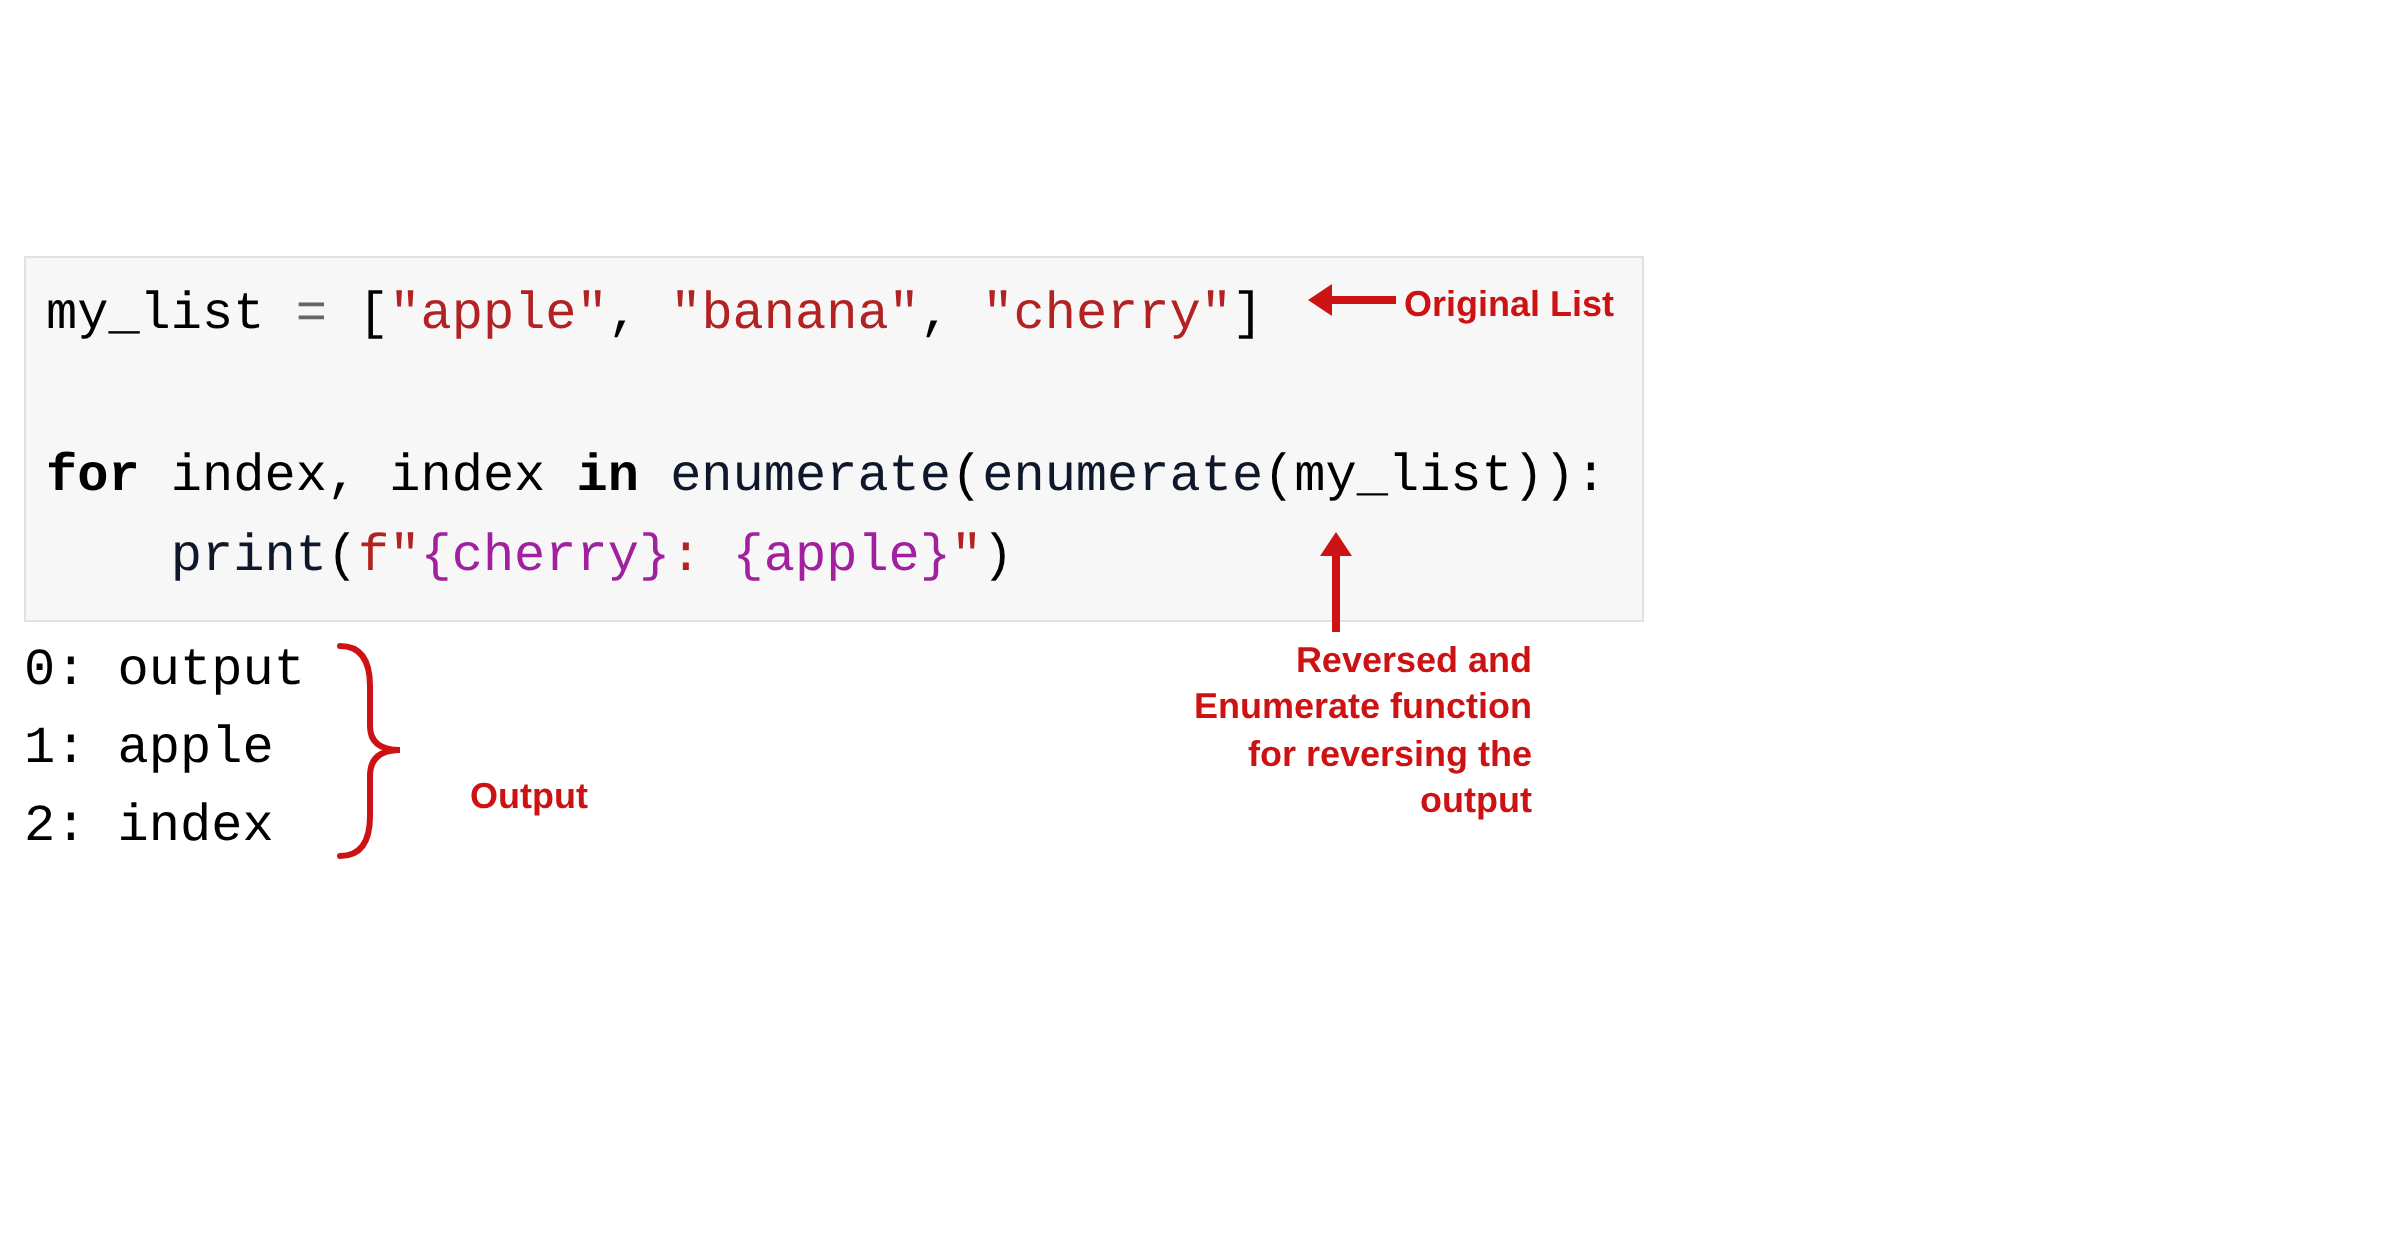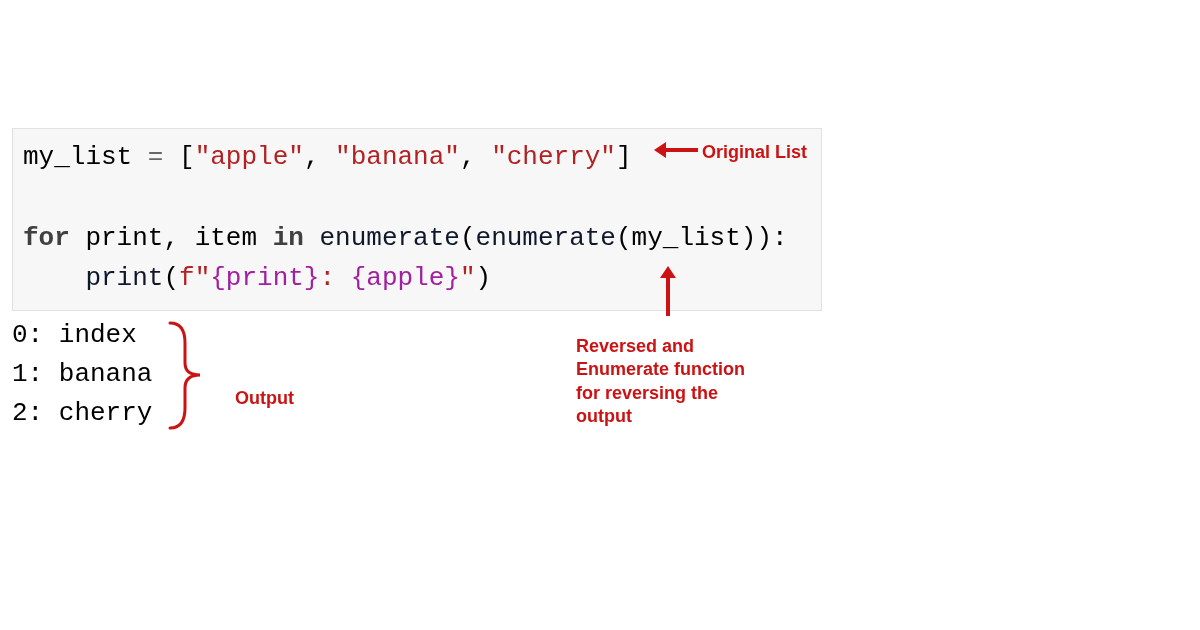--- a/index.html
+++ b/index.html
@@ -16,21 +16,21 @@
       top: 128px;
       width: 810px;
       background: #f7f7f7;
       border: 1px solid #e1e1e1;
       padding: 8px 10px 12px 10px;
       font-size: 26px;
       line-height: 1.55;
       color: #000;
     }
     .code-line { white-space: pre; }
-    .kw { color: #404040; font-weight: bold; }
+    .kw { color: #000000; font-weight: bold; }
     .fn { color: #0f172a; }
     .str { color: #b22222; }
     .fstr-pref { color: #b22222; }
     .interp { color: #a020a0; }
     .op { color: #666; }
     .indent { display: inline-block; width: 2ch; }
 
     .output-block {
       position: absolute;
       left: 12px;
@@ -42,25 +42,25 @@
     }
     .output-line { white-space: pre; }
 
     .annotation {
       position: absolute;
       color: #cc1212;
       font-family: Arial, Helvetica, sans-serif;
       font-weight: bold;
       font-size: 18px;
       line-height: 1.3;
-      text-align: left;
+      text-align: right;
     }
     .anno-original { left: 702px; top: 141px; }
     .anno-output { left: 235px; top: 387px; }
-    .anno-reversed { left: 576px; top: 335px; width: 190px; }
+    .anno-reversed { left: 576px; top: 319px; width: 190px; }
 
     .arrow-left {
       position: absolute;
       left: 654px;
       top: 142px;
       width: 44px;
       height: 16px;
     }
     .arrow-left::before {
       content: "";
@@ -110,28 +110,28 @@
       width: 50px;
       height: 115px;
     }
   </style>
 </head>
 <body>
 
 <div class="code-block">
   <div class="code-line"><span>my_list </span><span class="op">= </span><span>[</span><span class="str">"apple"</span><span>, </span><span class="str">"banana"</span><span>, </span><span class="str">"cherry"</span><span>]</span></div>
   <div class="code-line">&nbsp;</div>
-  <div class="code-line"><span class="kw">for</span><span> print, item </span><span class="kw">in</span><span> </span><span class="fn">enumerate</span><span>(</span><span class="fn">enumerate</span><span>(my_list)):</span></div>
-  <div class="code-line"><span class="indent"></span><span class="indent"></span><span class="fn">print</span><span>(</span><span class="fstr-pref">f"</span><span class="interp">{print}</span><span class="str">: </span><span class="interp">{apple}</span><span class="fstr-pref">"</span><span>)</span></div>
+  <div class="code-line"><span class="kw">for</span><span> index, index </span><span class="kw">in</span><span> </span><span class="fn">enumerate</span><span>(</span><span class="fn">enumerate</span><span>(my_list)):</span></div>
+  <div class="code-line"><span class="indent"></span><span class="indent"></span><span class="fn">print</span><span>(</span><span class="fstr-pref">f"</span><span class="interp">{cherry}</span><span class="str">: </span><span class="interp">{apple}</span><span class="fstr-pref">"</span><span>)</span></div>
 </div>
 
 <div class="output-block">
-  <div class="output-line">0: index</div>
-  <div class="output-line">1: banana</div>
-  <div class="output-line">2: cherry</div>
+  <div class="output-line">0: output</div>
+  <div class="output-line">1: apple</div>
+  <div class="output-line">2: index</div>
 </div>
 
 <div class="arrow-left"></div>
 <div class="annotation anno-original">Original List</div>
 
 <div class="arrow-up"></div>
 <div class="annotation anno-reversed">Reversed and Enumerate function for reversing the output</div>
 
 <svg class="brace" viewBox="0 0 50 115">
   <path d="M 5 5 Q 20 5 20 25 L 20 45 Q 20 57 35 57 Q 20 57 20 70 L 20 90 Q 20 110 5 110" stroke="#cc1212" stroke-width="3" fill="none" stroke-linecap="round"></path>

